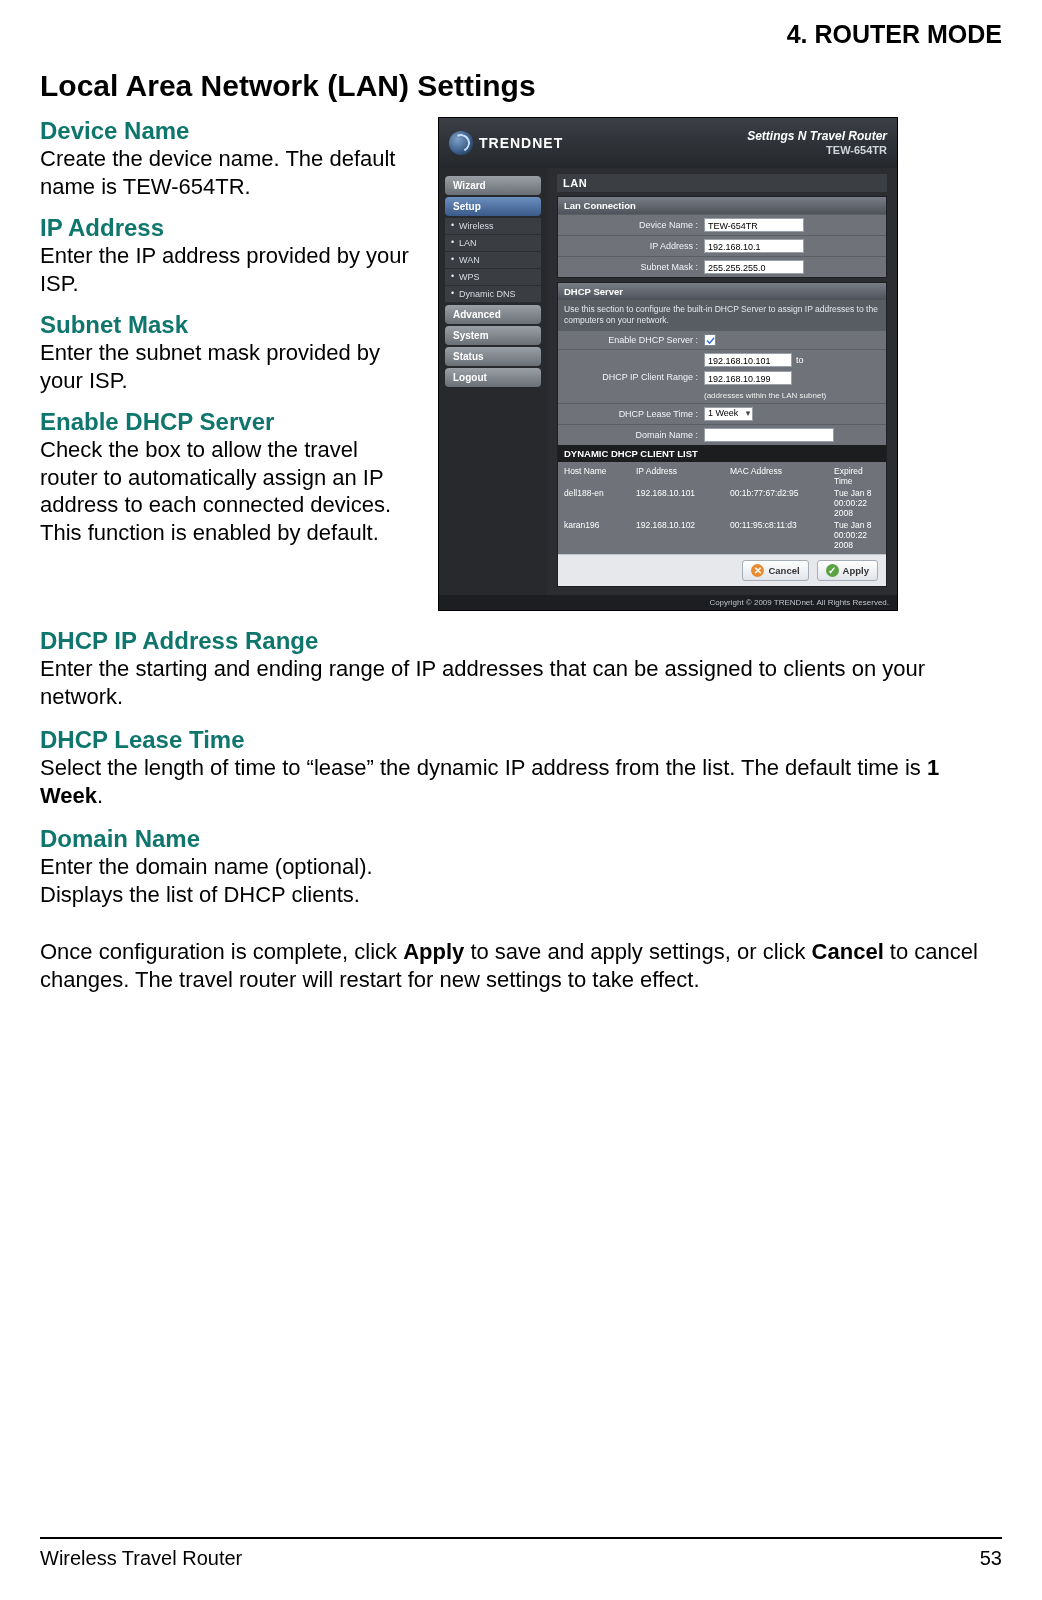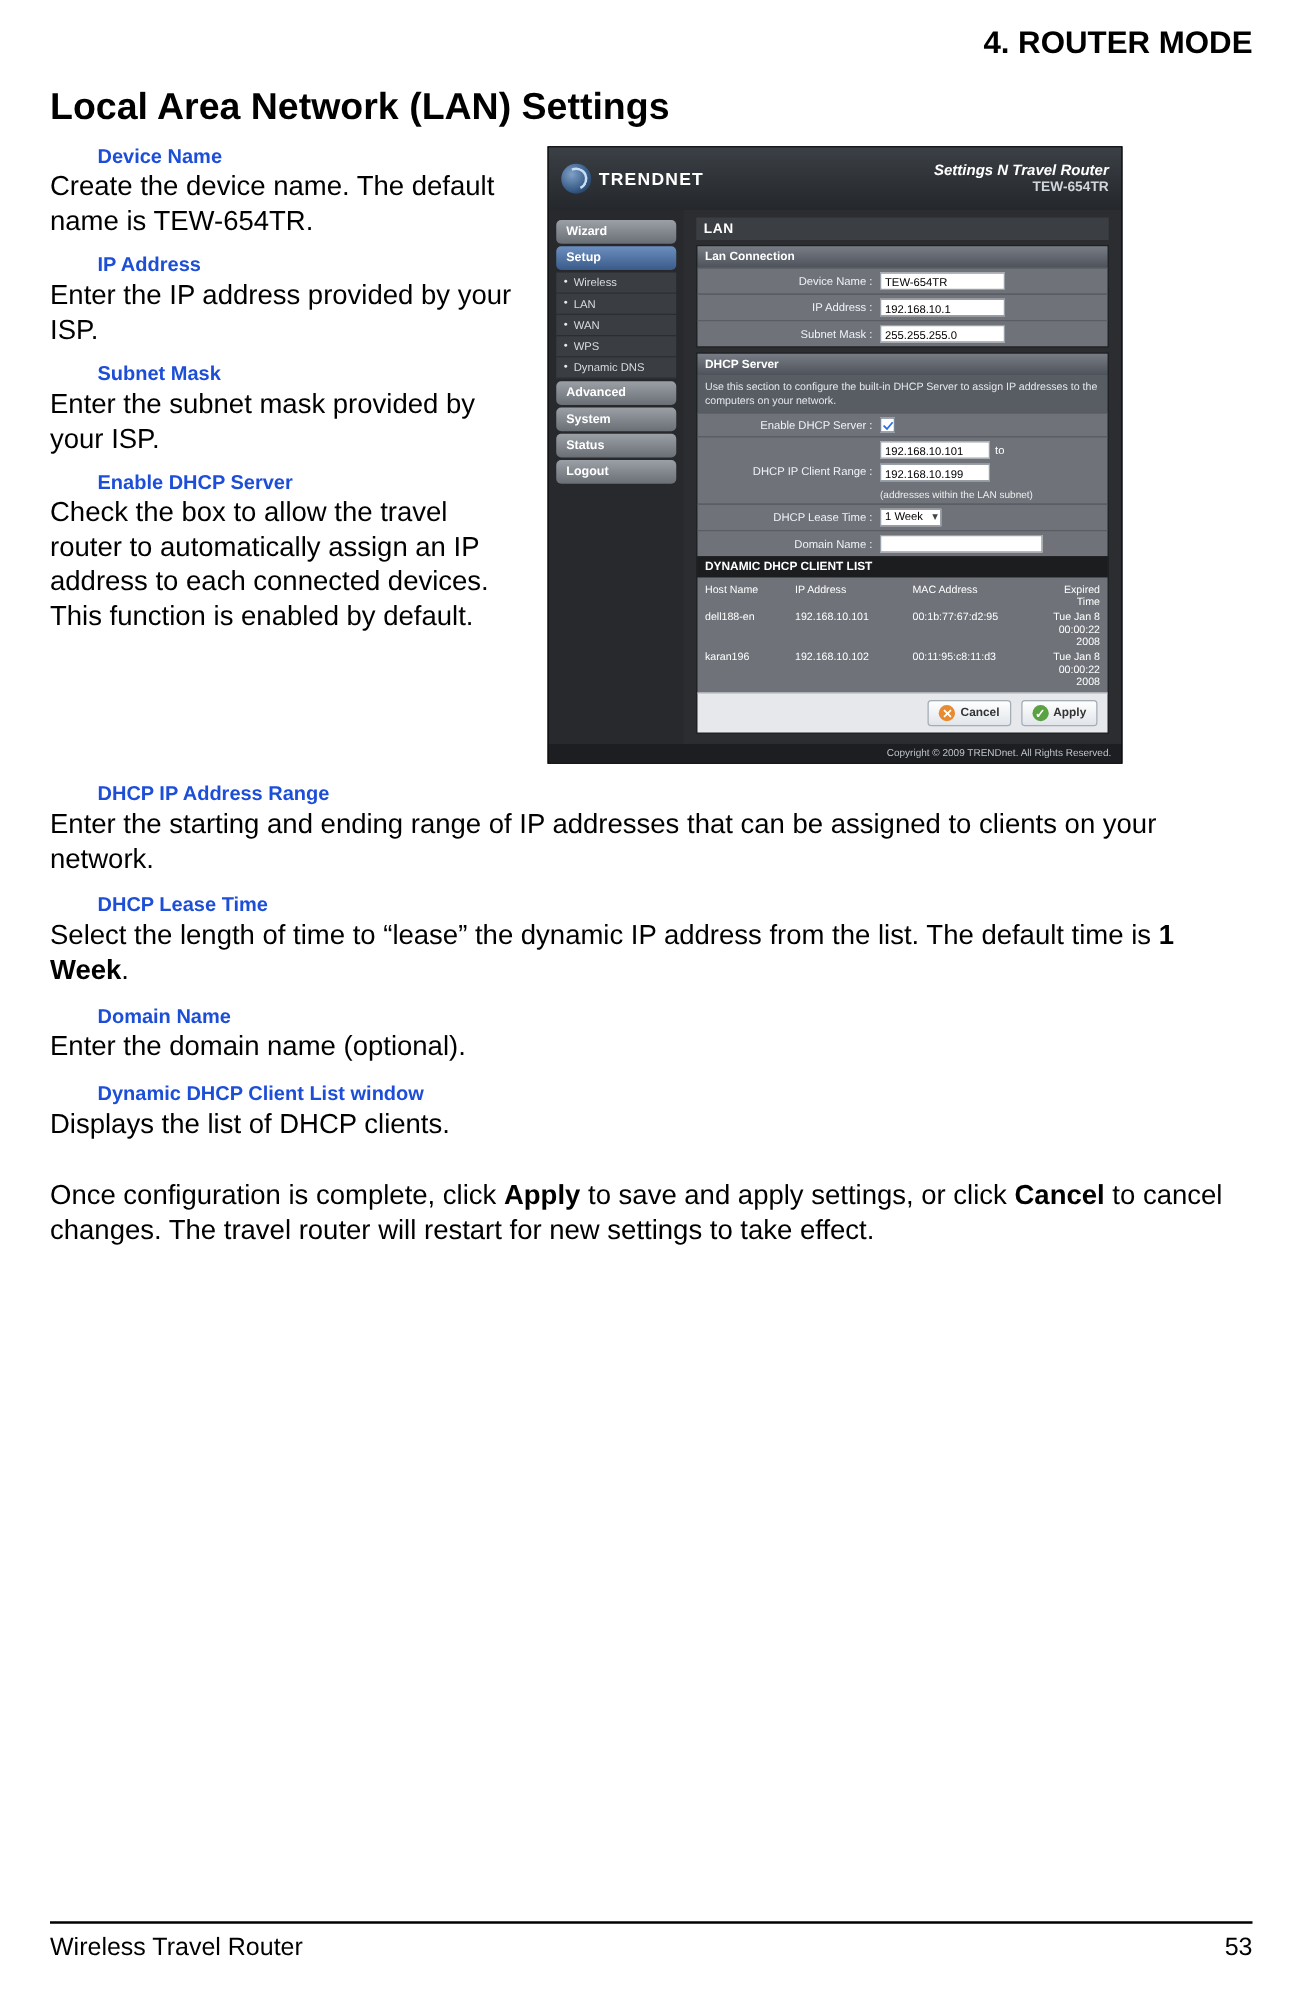--- a/index.html
+++ b/index.html
@@ -21,25 +21,24 @@
   }
   h1.section {
     font-size: 30px;
     font-weight: bold;
     margin-bottom: 10px;
   }
   .two-col { display: flex; gap: 18px; }
   .left-col { flex: 1; }
   .screenshot-wrap { width: 564px; flex: none; }
   h3.term {
-    color: #1d4ed8;
+    color: #0f766e;
     font-weight: bold;
-    font-size: 16px;
+    font-size: 24px;
     margin-top: 14px;
-    margin-left: 38px;
   }
   p.desc { font-size: 22px; line-height: 1.25; }
   .full-width p.desc { margin-bottom: 0; }
   .full-width h3.term { margin-top: 16px; }
   .footer {
     position: absolute;
     bottom: 30px;
     left: 40px; right: 40px;
     border-top: 2px solid #000;
     padding-top: 8px;
@@ -137,21 +136,21 @@
   .note { font-size:8px; color:#eee; flex-basis:100%; margin-top:2px;}
   .sel { background:#fff; color:#000; border:1px solid #9aa0a8; font-size:9px; height:14px; padding:0 14px 0 3px; position:relative;}
   .sel::after{content:"▾"; position:absolute; right:2px; top:0px; font-size:9px; color:#444;}
   .client-h { background:#1b1d1f; color:#fff; font-size:9.5px; font-weight:bold; padding:3px 6px;}
   .tbl { background:#6f7379; color:#fff; font-size:8.5px; padding:3px 6px;}
   .tbl-row { display:flex; gap:4px; padding:1px 0;}
   .tbl-row.head{ font-weight:normal;}
   .tbl-row span:nth-child(1){ width:68px;}
   .tbl-row span:nth-child(2){ width:90px;}
   .tbl-row span:nth-child(3){ width:100px;}
-  .tbl-row span:nth-child(4){ flex:1;text-align:right;}
+  .tbl-row span:nth-child(4){ flex:1;}
   .btn-row {
     background:#e6e8eb;
     display:flex; justify-content:flex-end; gap:8px;
     padding:5px 8px;
     border-top:1px solid #bfc4cb;
   }
   .ui-btn {
     display:flex; align-items:center; gap:4px;
     background:linear-gradient(#fff,#e1e5ea);
     border:1px solid #a5adb7; border-radius:3px;
@@ -312,21 +311,20 @@
 <div class="full-width">
   <h3 class="term">DHCP IP Address Range</h3>
   <p class="desc">Enter the starting and ending range of IP addresses that can be assigned to clients on your network.</p>
 
   <h3 class="term">DHCP Lease Time</h3>
   <p class="desc"><span>Select the length of time to “lease” the dynamic IP address from the list. The default time is </span><b>1 Week</b><span>.</span></p>
 
   <h3 class="term">Domain Name</h3>
   <p class="desc">Enter the domain name (optional).</p>
 
-  <h3 class="term">Dynamic DHCP Client List window</h3>
   <p class="desc">Displays the list of DHCP clients.</p>
 
   <p class="desc" style="margin-top:30px"><span>Once configuration is complete, click </span><b>Apply</b><span> to save and apply settings, or click </span><b>Cancel</b><span> to cancel changes. The travel router will restart for new settings to take effect.</span></p>
 </div>
 
 <div class="footer">
   <span>Wireless Travel Router</span>
   <span>53</span>
 </div>
 

